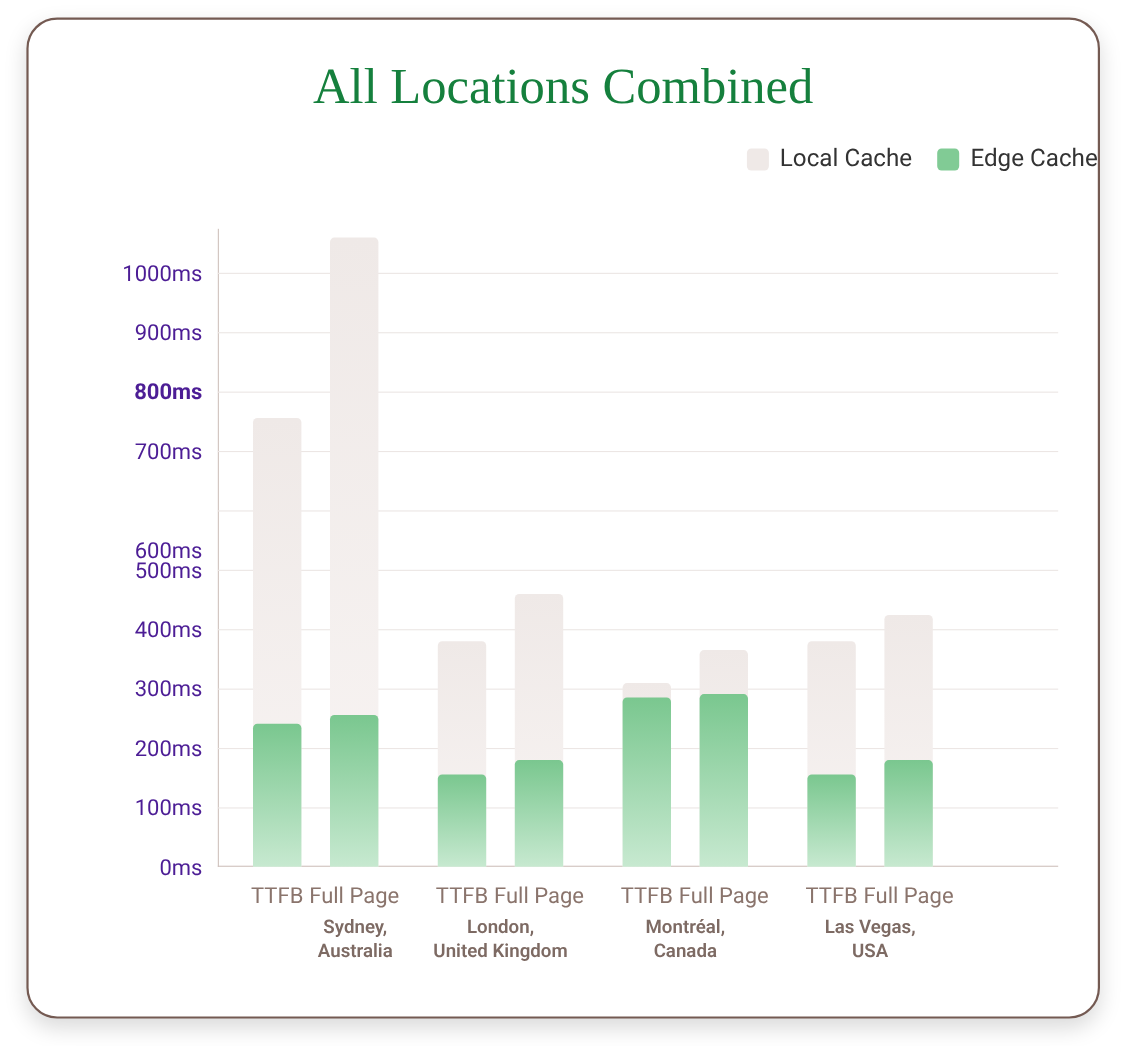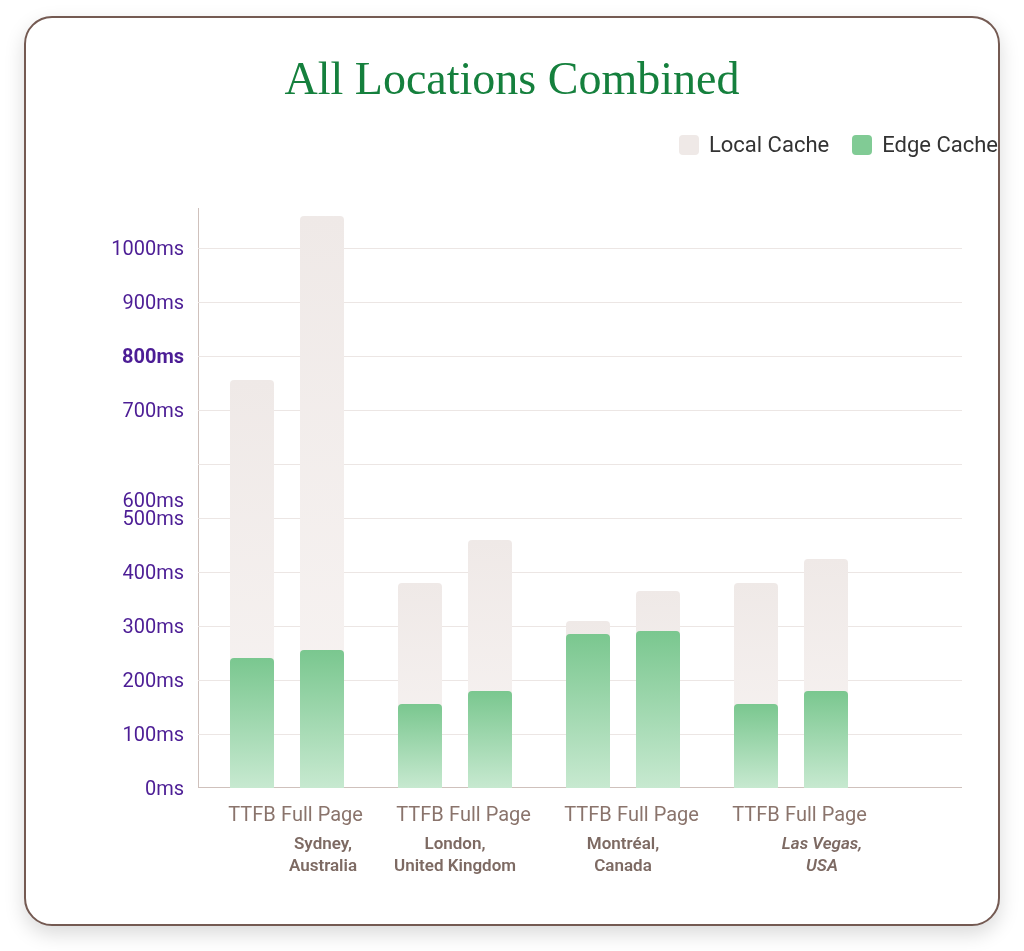--- a/index.html
+++ b/index.html
@@ -204,17 +204,17 @@
       <div class="bar bar-edge" style="left: 438px; width: 44px; height: 156.6px;"></div>
       <div class="sublabel" style="left: 460px;">Full Page</div>
       <div class="grouplabel" style="left: 425px; text-align: center;">Montréal,
 Canada</div>
       <div class="bar bar-local" style="left: 536px; width: 44px; height: 205.2px;"></div>
       <div class="bar bar-edge" style="left: 536px; width: 44px; height: 83.7px;"></div>
       <div class="sublabel" style="left: 558px;">TTFB</div>
       <div class="bar bar-local" style="left: 606px; width: 44px; height: 229.5px;"></div>
       <div class="bar bar-edge" style="left: 606px; width: 44px; height: 97.2px;"></div>
       <div class="sublabel" style="left: 628px;">Full Page</div>
-      <div class="grouplabel" style="left: 624px; font-style: italic;">Las Vegas,
+      <div class="grouplabel" style="left: 593px;">Las Vegas,
 USA</div>
     </div>
 
 </div>
 
 </body></html>

